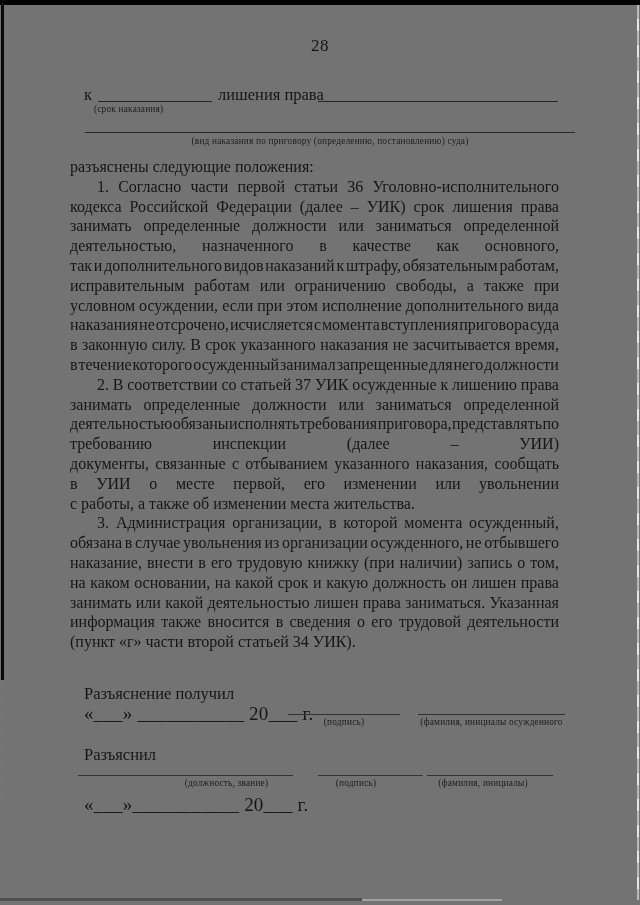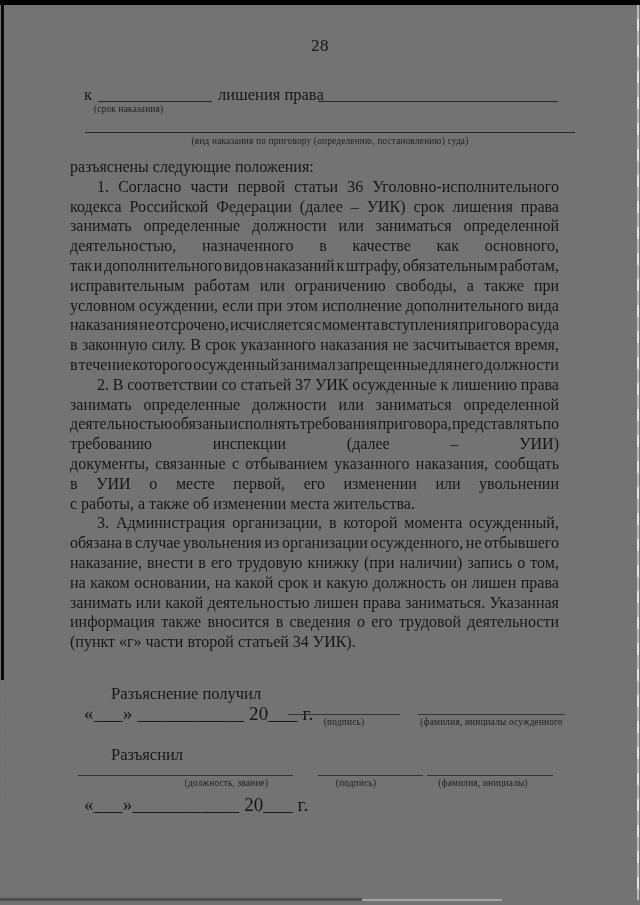--- a/index.html
+++ b/index.html
@@ -37,21 +37,21 @@
   .cap-type{position:absolute;left:85px;top:136px;width:490px;text-align:center;}
 
   
   .bodytext{position:absolute;left:70px;top:157px;width:489px;
     font-size:16px;line-height:19.8px;overflow:hidden;}
   .ln{height:19.8px;white-space:nowrap;overflow:hidden;}
   .jl{display:flex;justify-content:space-between;}
   .ind{padding-left:27px;}
 
   
-  .lbl{position:absolute;font-size:16.5px;margin-left:27px;}
+  .lbl{position:absolute;font-size:16.5px;}
   .dateline{position:absolute;font-size:19px;letter-spacing:.2px;white-space:nowrap;}
   .capc{position:absolute;font-size:9.3px;color:#1d1d1d;text-align:center;letter-spacing:.2px;}
   .bl-sig1{left:288px;top:698px;width:112px;border-bottom:1.4px solid #333;}
   .bl-nam1{left:418px;top:698px;width:147px;border-bottom:1.4px solid #333;}
   .bl-pos2{left:78px;top:759px;width:215px;border-bottom:1.4px solid #333;}
   .bl-sig2{left:318px;top:759px;width:105px;border-bottom:1.4px solid #333;}
   .bl-nam2{left:427px;top:759px;width:126px;border-bottom:1.4px solid #333;}
 </style>
 </head>
 <body>

